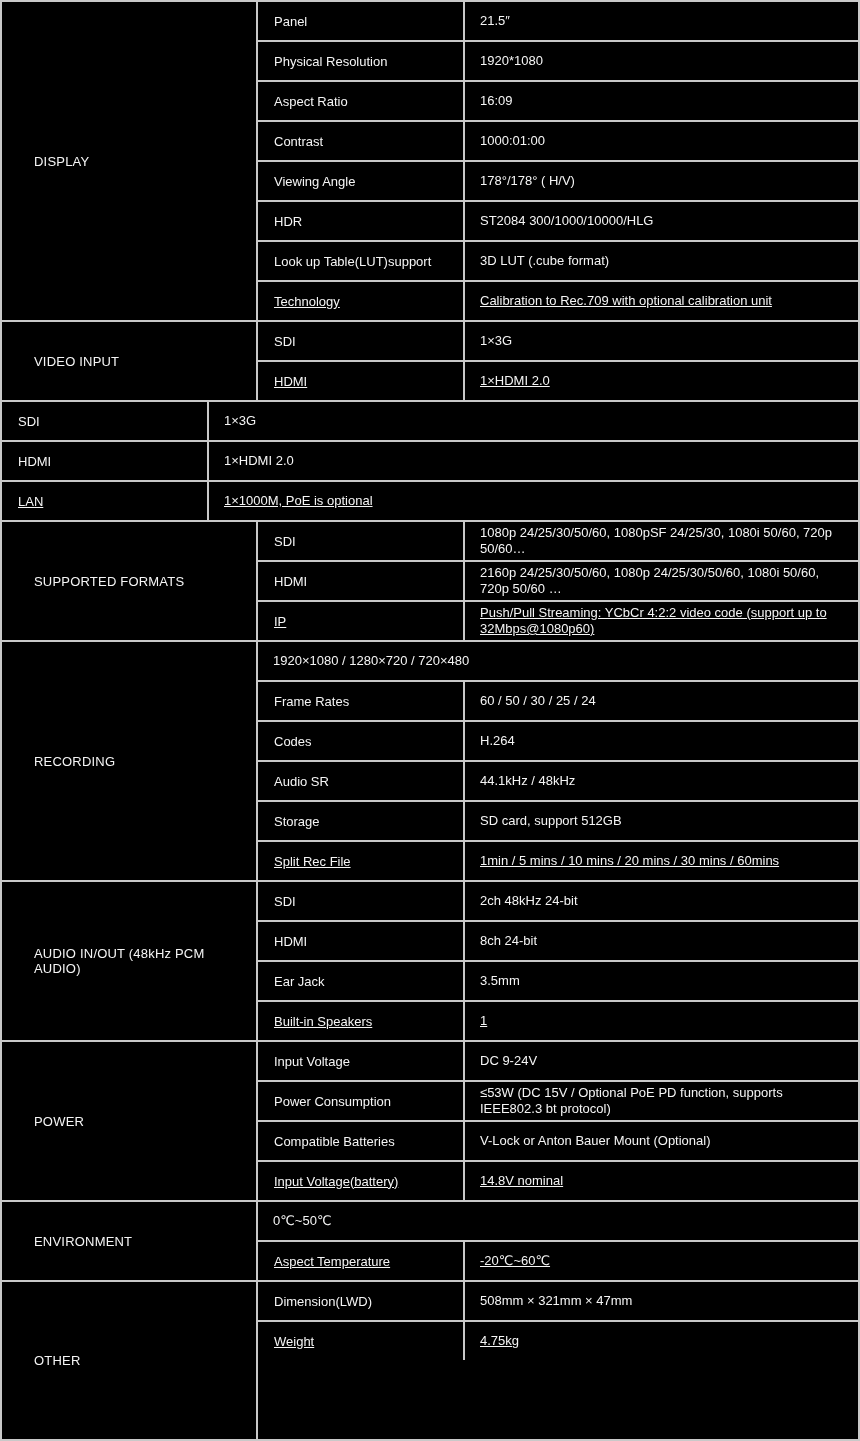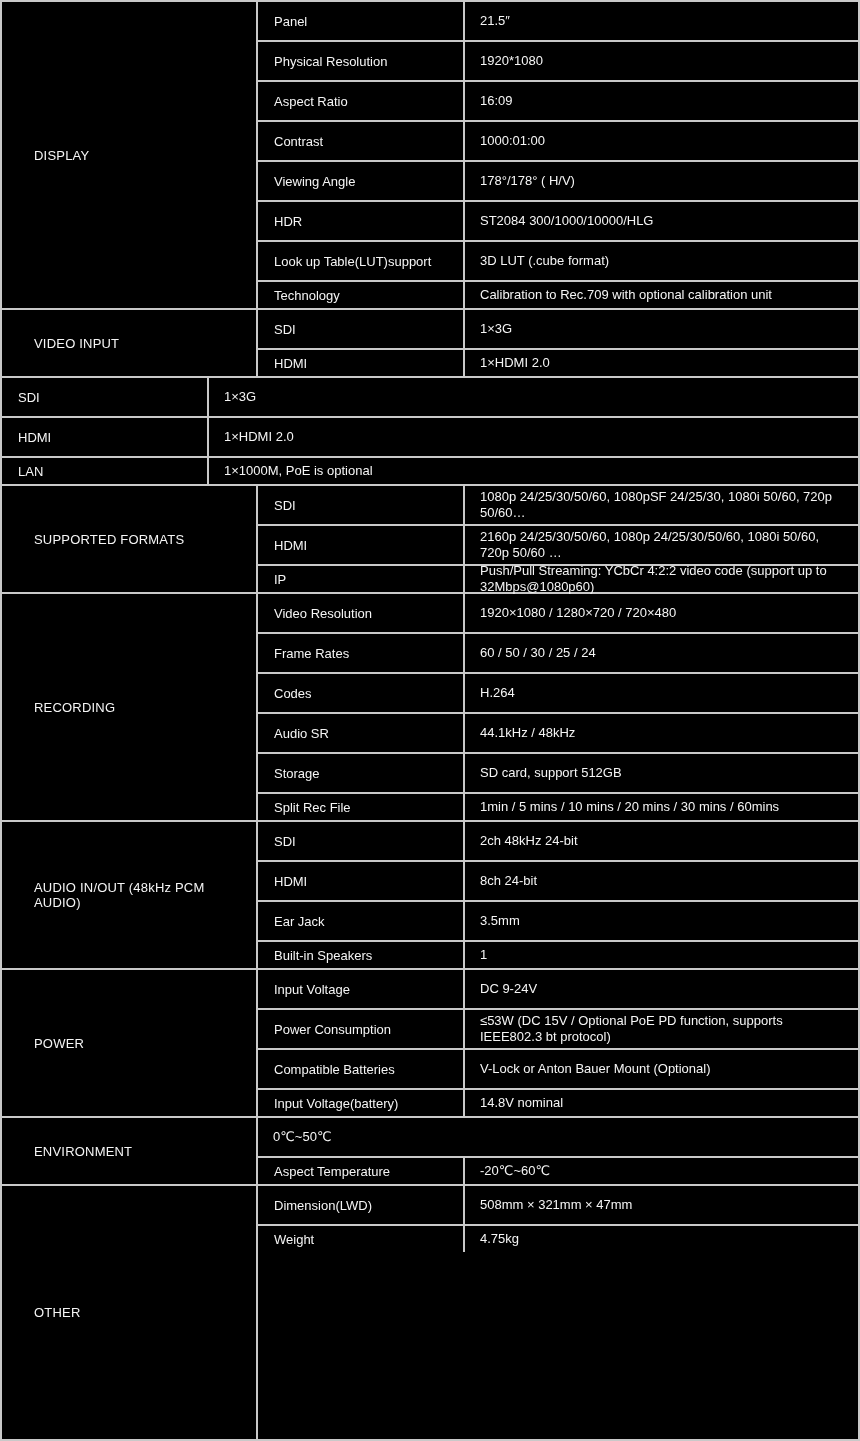--- a/index.html
+++ b/index.html
@@ -50,21 +50,22 @@
     min-width: 0;
   }
   .row {
     height: 40px;
     box-sizing: border-box;
     border-bottom: 2px solid var(--border, #c9c9c9);
     display: flex;
   }
   .row:last-child {
     border-bottom: none;
-    height: 26px;
+    height: 38px;
+    text-decoration: underline;
   }
   .label-cell {
     width: 207px;
     box-sizing: border-box;
     border-right: 2px solid var(--border, #c9c9c9);
     display: flex;
     align-items: center;
     padding-left: 16px;
     padding-right: 6px;
     flex-shrink: 0;
@@ -163,21 +164,20 @@
         <div class="row">
           <div class="label-cell">IP</div>
           <div class="value-cell">Push/Pull Streaming: YCbCr 4:2:2 video code (support up to 32Mbps@1080p60)</div>
         </div>
       </div>
     </div>
     <div class="group">
       <div class="cat-cell">RECORDING</div>
       <div class="rows">
         <div class="row">
-          <div class="label-cell">Video Resolution</div>
           <div class="value-cell">1920×1080 / 1280×720 / 720×480</div>
         </div>
         <div class="row">
           <div class="label-cell">Frame Rates</div>
           <div class="value-cell">60 / 50 / 30 / 25 / 24</div>
         </div>
         <div class="row">
           <div class="label-cell">Codes</div>
           <div class="value-cell">H.264</div>
         </div>

